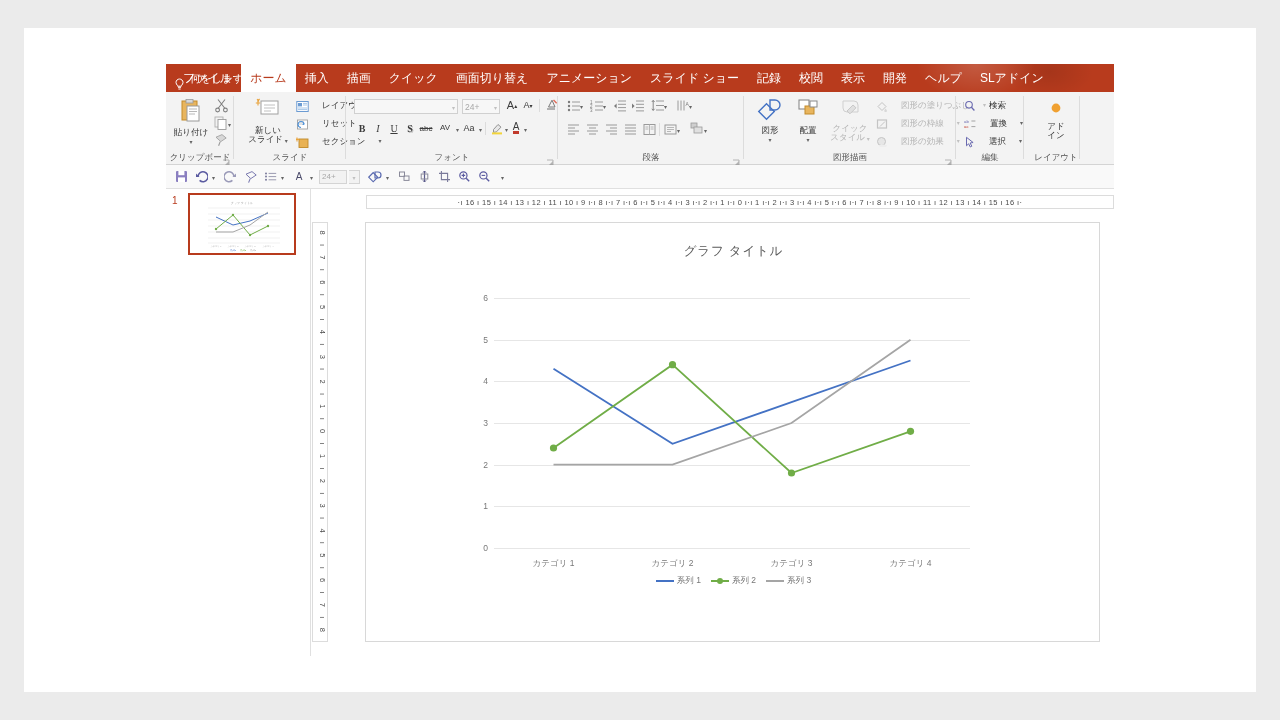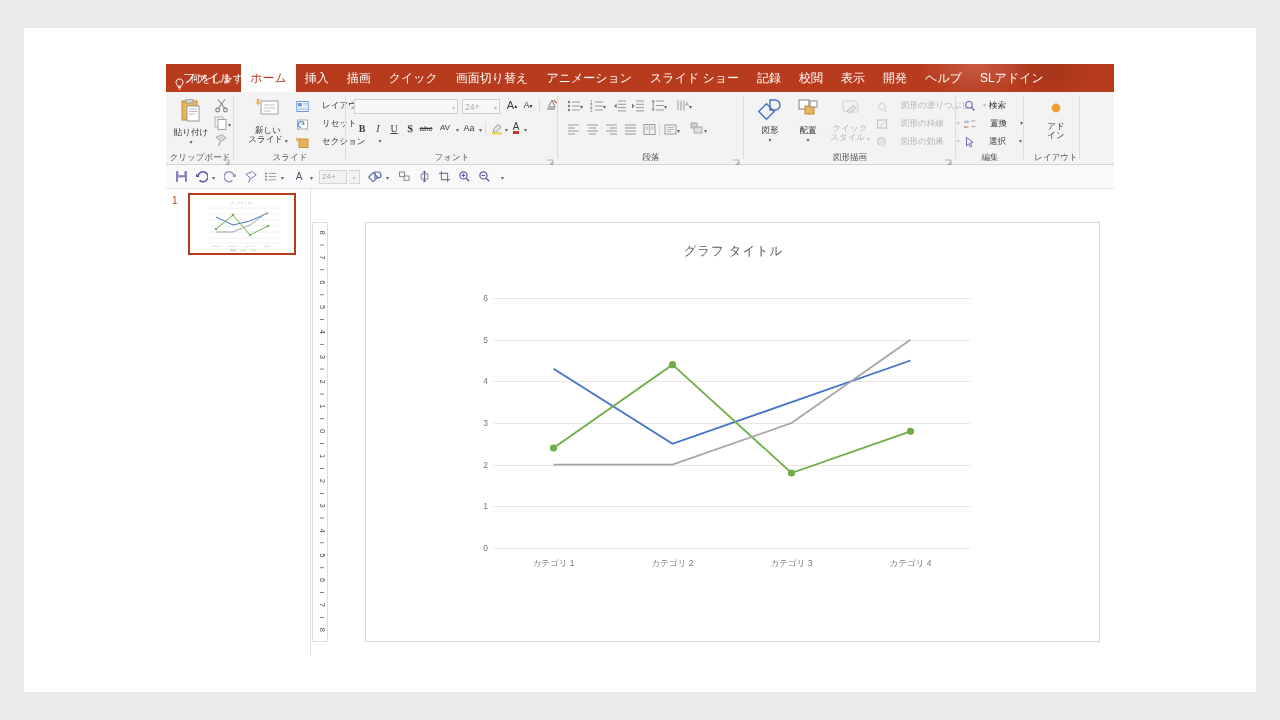--- a/index.html
+++ b/index.html
@@ -635,20 +635,23 @@
             <g font-size="2.4" fill="#70ad47">
                   <text x="50" y="56">系列2</text>
                 </g>
             <g font-size="2.4" fill="#a5a5a5">
                   <text x="60" y="56">系列3</text>
                 </g>
           </svg>
         </div>
       </div>
 
+      <div class="hruler">
+        <div class="ruler-marks">·ı 16 ı 15 ı 14 ı 13 ı 12 ı 11 ı 10 ı 9 ı·ı 8 ı·ı 7 ı·ı 6 ı·ı 5 ı·ı 4 ı·ı 3 ı·ı 2 ı·ı 1 ı·ı 0 ı·ı 1 ı·ı 2 ı·ı 3 ı·ı 4 ı·ı 5 ı·ı 6 ı·ı 7 ı·ı 8 ı·ı 9 ı 10 ı 11 ı 12 ı 13 ı 14 ı 15 ı 16 ı·</div>
+      </div>
 
       <div class="vruler">
         <div class="ruler-marks" id="vruler-text" style="white-space: nowrap; transform: rotate(90deg) translate(-50%, -50%); transform-origin: 0px 0px; left: 9px; top: 210px; letter-spacing: 3.6px; font-size: 7.5px; color: rgb(74, 74, 74);">· 9 ı 8 ı 7 ı 6 ı 5 ı 4 ı 3 ı 2 ı 1 ı 0 ı 1 ı 2 ı 3 ı 4 ı 5 ı 6 ı 7 ı 8 ı 9 ·</div>
       </div>
 
       <div class="slide">
         <div class="chart">
           <div class="chart-title">グラフ タイトル</div>
           <div class="plot" id="plot">
 
@@ -673,19 +676,40 @@
                 <svg width="476" height="250" style="position: absolute; left: 0px; top: 0px;">
                   <polyline points="59.5,70.83333333333334 178.5,145.83333333333331 297.5,104.16666666666666 416.5,62.5" fill="none" stroke="#4472c4" stroke-width="1.8"></polyline>
                   <polyline points="59.5,150 178.5,66.66666666666666 297.5,175 416.5,133.33333333333334" fill="none" stroke="#70ad47" stroke-width="1.8"></polyline>
                   <circle cx="59.5" cy="150" r="3.6" fill="#70ad47"></circle>
                   <circle cx="178.5" cy="66.66666666666666" r="3.6" fill="#70ad47"></circle>
                   <circle cx="297.5" cy="175" r="3.6" fill="#70ad47"></circle>
                   <circle cx="416.5" cy="133.33333333333334" r="3.6" fill="#70ad47"></circle>
                   <polyline points="59.5,166.66666666666669 178.5,166.66666666666669 297.5,125 416.5,41.66666666666666" fill="none" stroke="#a5a5a5" stroke-width="1.8"></polyline>
                 </svg>
               </div>
+          <div class="legend" id="legend">
+                <div class="leg-item">
+                  <span class="leg-mark">
+                    <span class="leg-line" style="background: rgb(68, 114, 196); position: absolute; left: 0px; top: 0px;"></span>
+                  </span>
+                  <span>系列 1</span>
+                </div>
+                <div class="leg-item">
+                  <span class="leg-mark">
+                    <span class="leg-line" style="background: rgb(112, 173, 71); position: absolute; left: 0px; top: 0px;"></span>
+                    <span class="leg-dot" style="background: rgb(112, 173, 71);"></span>
+                  </span>
+                  <span>系列 2</span>
+                </div>
+                <div class="leg-item">
+                  <span class="leg-mark">
+                    <span class="leg-line" style="background: rgb(165, 165, 165); position: absolute; left: 0px; top: 0px;"></span>
+                  </span>
+                  <span>系列 3</span>
+                </div>
+              </div>
         </div>
       </div>
     </div>
   </div>
 
 </div>
 </div>
 
 </body></html>

